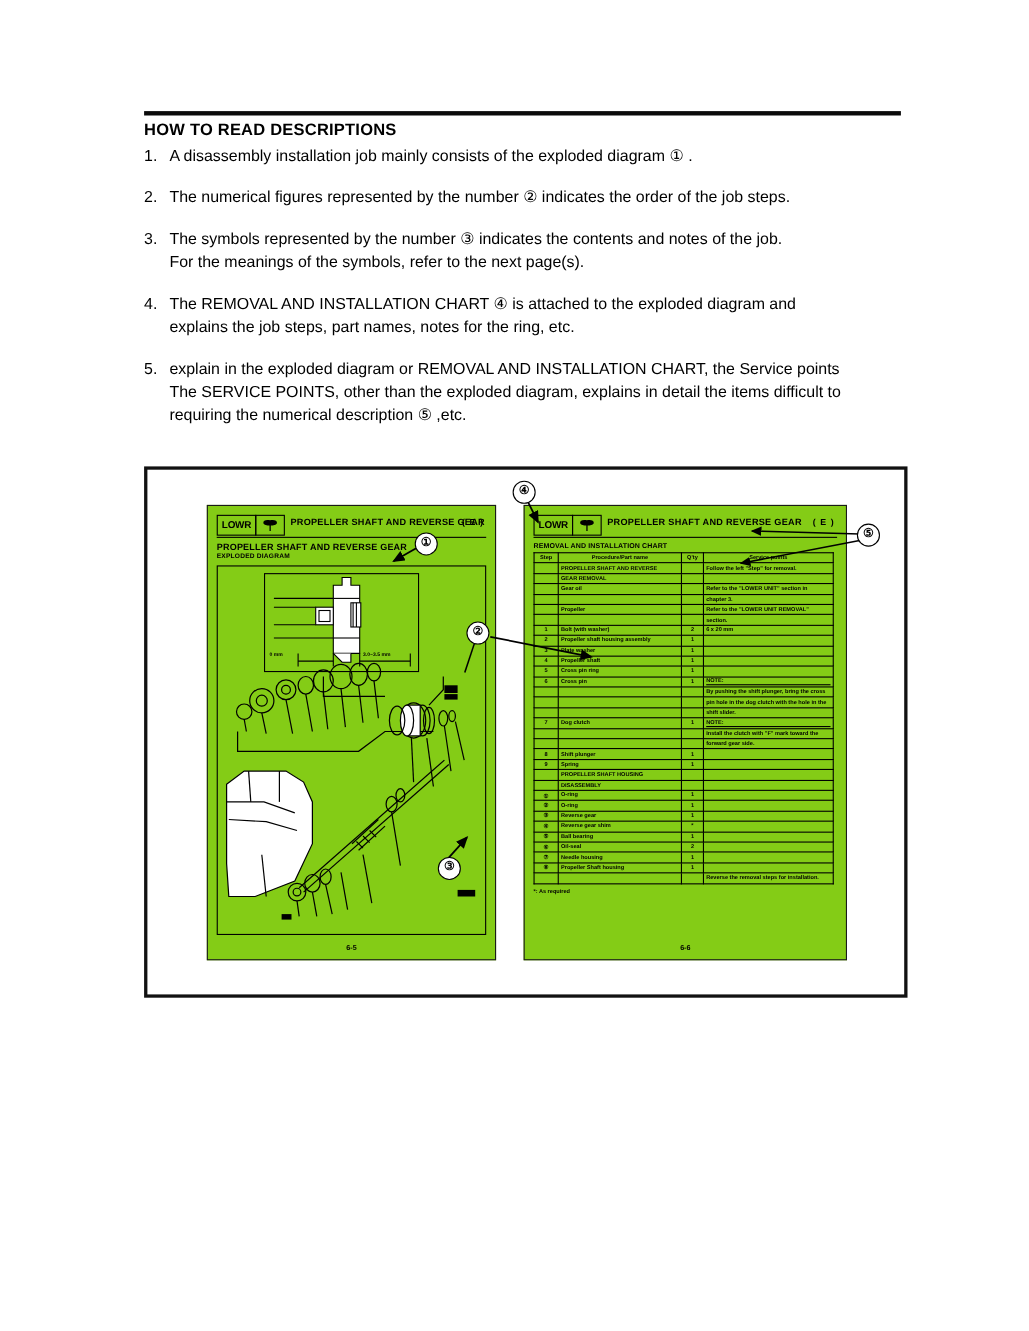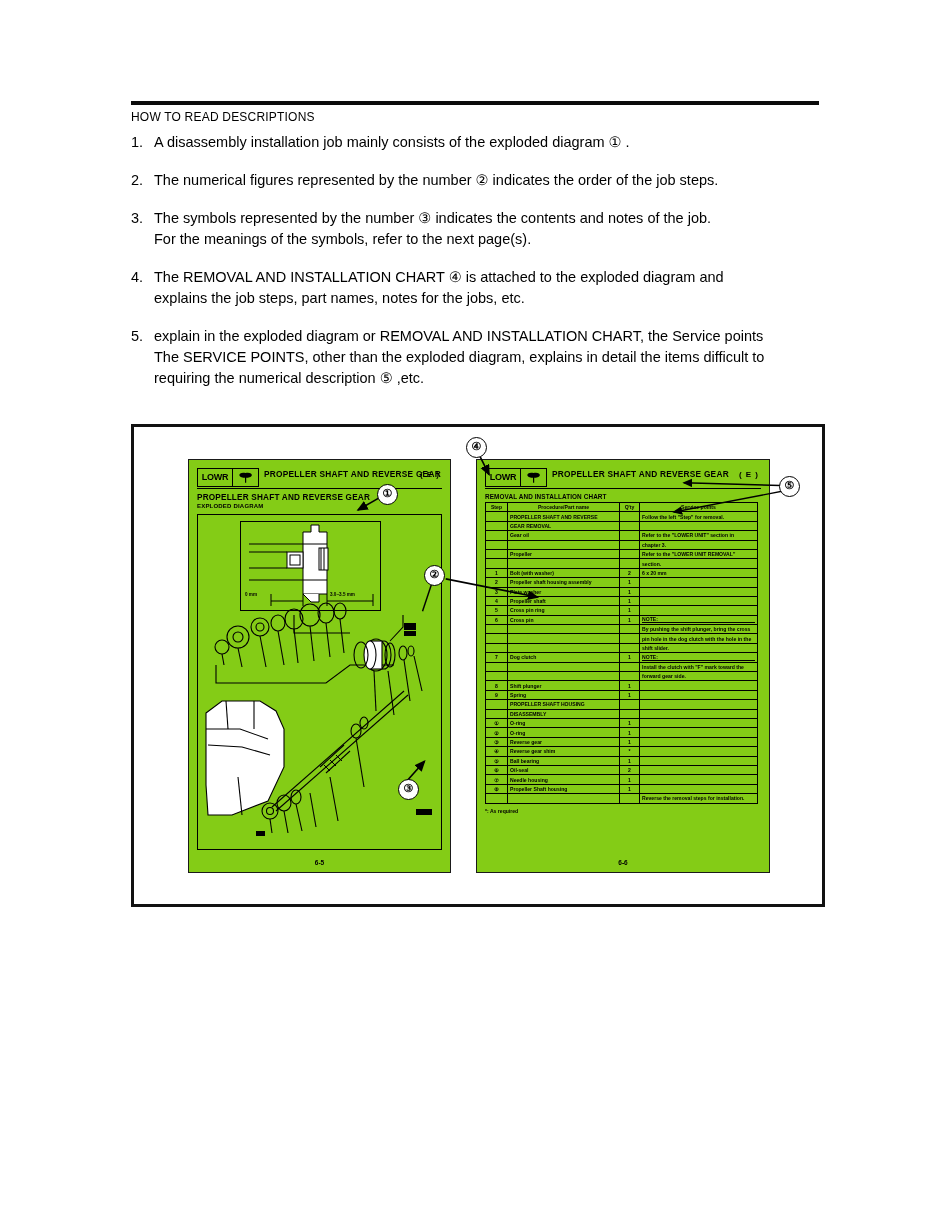--- a/index.html
+++ b/index.html
@@ -12,21 +12,21 @@
     overflow:hidden;
   }
   .page{position:absolute;inset:0;}
 
   
   .top-rule{
     position:absolute;left:131px;top:101px;width:688px;height:4px;background:#0b0b0b;
   }
   .howto-title{
     position:absolute;left:131px;top:110px;
-    font-size:12px;font-weight:normal;letter-spacing:.2px;
+    font-size:15px;font-weight:bold;letter-spacing:.2px;
   }
   .ilist{position:absolute;left:131px;top:133px;width:700px;}
   .item{display:flex;margin-bottom:17px;font-size:14.5px;line-height:19px;}
   .item .num{width:20px;flex:none;text-align:left;}
   .item .body{flex:1;}
   .item .body p{margin:0 0 2px 3px;}
 
   
   .frame{
     position:absolute;left:131px;top:424px;width:688px;height:477px;
@@ -138,21 +138,21 @@
       <div class="body">
         <p>The  symbols represented by the number ③ indicates the contents and notes of the job.</p>
         <p>For the  meanings of the symbols,  refer to the next page(s).</p>
       </div>
     </div>
 
     <div class="item">
       <div class="num">4.</div>
       <div class="body">
         <p>The REMOVAL AND INSTALLATION CHART ④ is attached to the exploded diagram and</p>
-        <p>explains the job steps, part names, notes for the jobs, etc.</p>
+        <p>explains the job steps, part names, notes for the ring, etc.</p>
       </div>
     </div>
 
     <div class="item">
       <div class="num">5.</div>
       <div class="body">
         <p>explain in the exploded diagram or REMOVAL AND INSTALLATION CHART, the Service points</p>
         <p>The SERVICE POINTS, other than the exploded diagram, explains in detail the items difficult to</p>
         <p>requiring the numerical description ⑤ ,etc.</p>
       </div>

